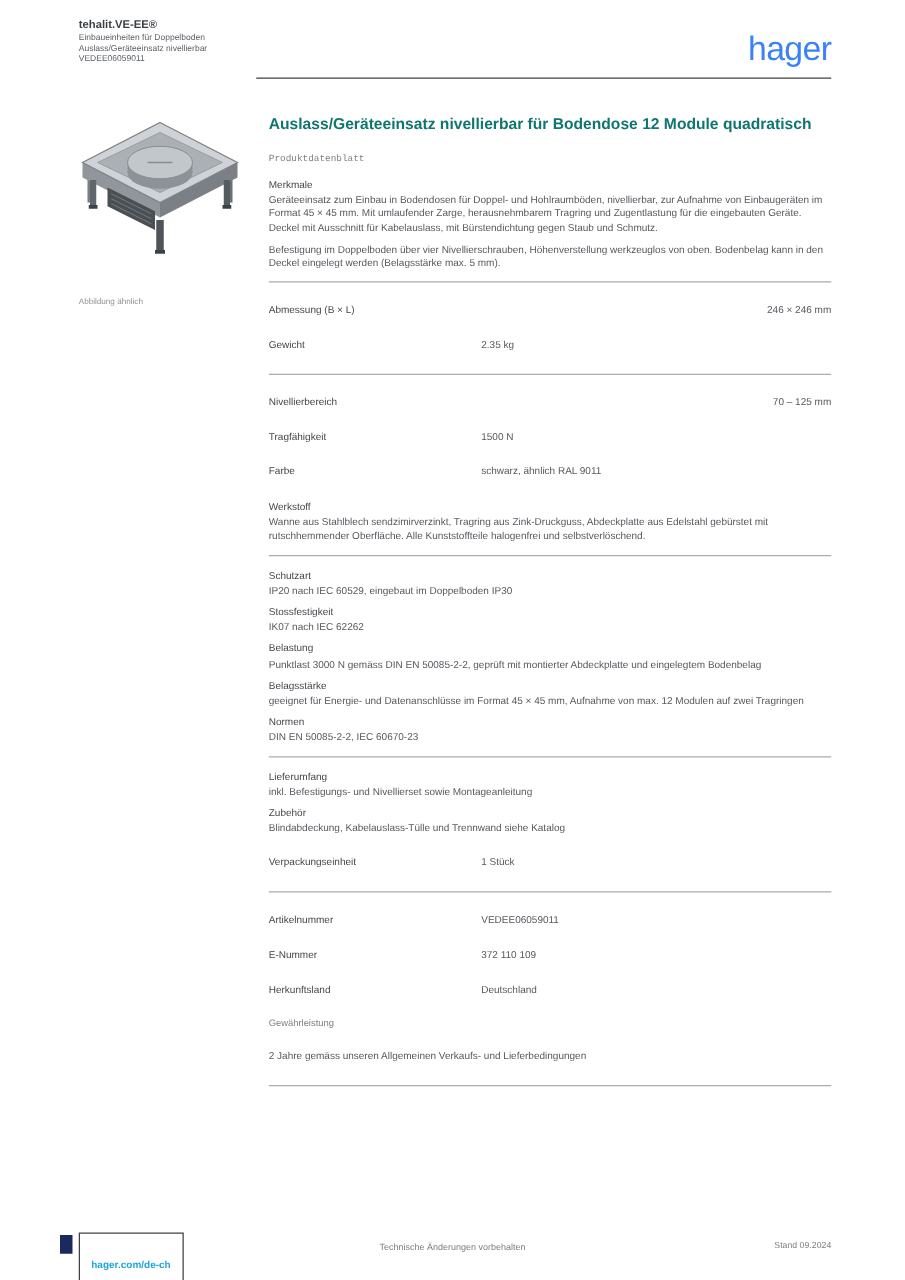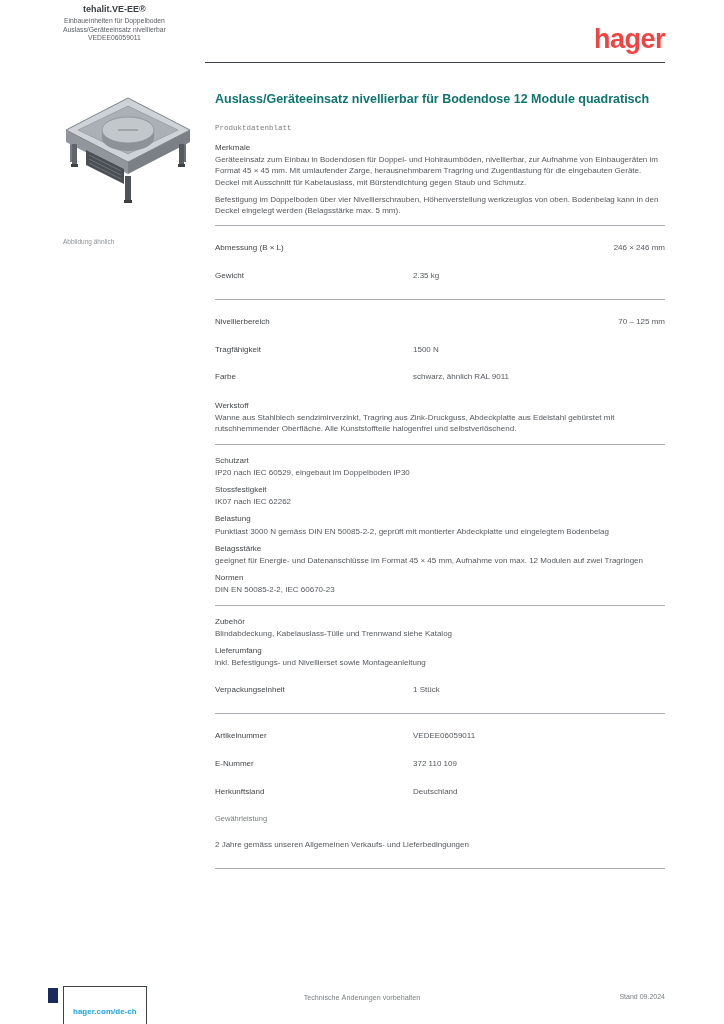--- a/index.html
+++ b/index.html
@@ -1,36 +1,36 @@
 <!DOCTYPE html>
 <html><head>
 <meta charset="utf-8">
 <style>
   html,body{margin:0;padding:0;background:#ffffff;}
   .page{position:relative;width:724px;height:1024px;background:#ffffff;overflow:hidden;
         font-family:"Liberation Sans",sans-serif;color:#55595e;}
 
   
-  .hdr-left{position:absolute;left:63px;top:4px;line-height:1.25;text-align:center;}
+  .hdr-left{position:absolute;left:63px;top:14px;line-height:1.25;}
   .hdr-title{font-size:9px;font-weight:bold;color:#3c4146;margin-bottom:2px;}
   .hdr-sub{font-size:6.8px;color:#5a5e63;}
-  .logo{position:absolute;right:59px;top:26px;font-size:27px;font-weight:bold;
-        color:#ef4444;letter-spacing:-0.5px;line-height:1;}
+  .logo{position:absolute;right:59px;top:26px;font-size:27px;font-weight:normal;
+        color:#3b82f6;letter-spacing:-0.5px;line-height:1;}
   .hdr-rule{position:absolute;left:205px;right:59px;top:62px;border-top:1.3px solid #3c4146;}
 
   
   .img-wrap{position:absolute;left:58px;top:90px;width:140px;height:132px;}
   .img-caption{position:absolute;left:63px;top:238px;font-size:6.5px;color:#8d9196;}
 
   
   .col{position:absolute;left:215px;top:92px;width:450px;}
   .title{font-size:12.5px;font-weight:bold;color:#0f766e;line-height:1.2;}
   .subtitle{margin-top:17px;font-size:7.5px;color:#7b8085;font-family:Liberation Mono, monospace;}
   .sec{margin-top:10px;}
-  .row{display:flex;align-items:baseline;margin:17px 0;font-size:8px;line-height:1.35;gap:28px;}
+  .row{display:flex;align-items:baseline;margin:17px 0;font-size:8px;line-height:1.35;}
   .lab{width:170px;flex:none;color:#43474b;}
   .val{flex:1;color:#55595e;}
   .rv{flex:none;margin-left:auto;padding-left:12px;white-space:nowrap;color:#55595e;}
   .stack{margin:4px 0 6px;font-size:8px;line-height:1.4;}
   .stack .lab{display:block;width:auto;margin-bottom:1px;}
   .para{font-size:8px;line-height:1.4;color:#55595e;margin:1px 0 6px;}
   hr.div{border:0;border-top:1px solid #a8adb2;margin:9px 0;}
   .wr-head{font-size:7.5px;color:#7b8085;margin:14px 0 4px;}
 
   
@@ -158,26 +158,26 @@
       <div class="stack">
         <span class="lab">Normen</span>
         <div class="para">DIN EN 50085-2-2, IEC 60670-23</div>
       </div>
     </div>
 
     <hr class="div">
 
     <div class="sec">
       <div class="stack">
+        <span class="lab">Lieferumfang</span>
+        <div class="para">inkl. Befestigungs- und Nivellierset sowie Montageanleitung</div>
+      </div>
+      <div class="stack">
         <span class="lab">Zubehör</span>
         <div class="para">Blindabdeckung, Kabelauslass-Tülle und Trennwand siehe Katalog</div>
-      </div>
-      <div class="stack">
-        <span class="lab">Lieferumfang</span>
-        <div class="para">inkl. Befestigungs- und Nivellierset sowie Montageanleitung</div>
       </div>
       <div class="row">
         <span class="lab">Verpackungseinheit</span>
         <span class="val">1 Stück</span>
       </div>
     </div>
 
     <hr class="div">
 
     <div class="sec">

